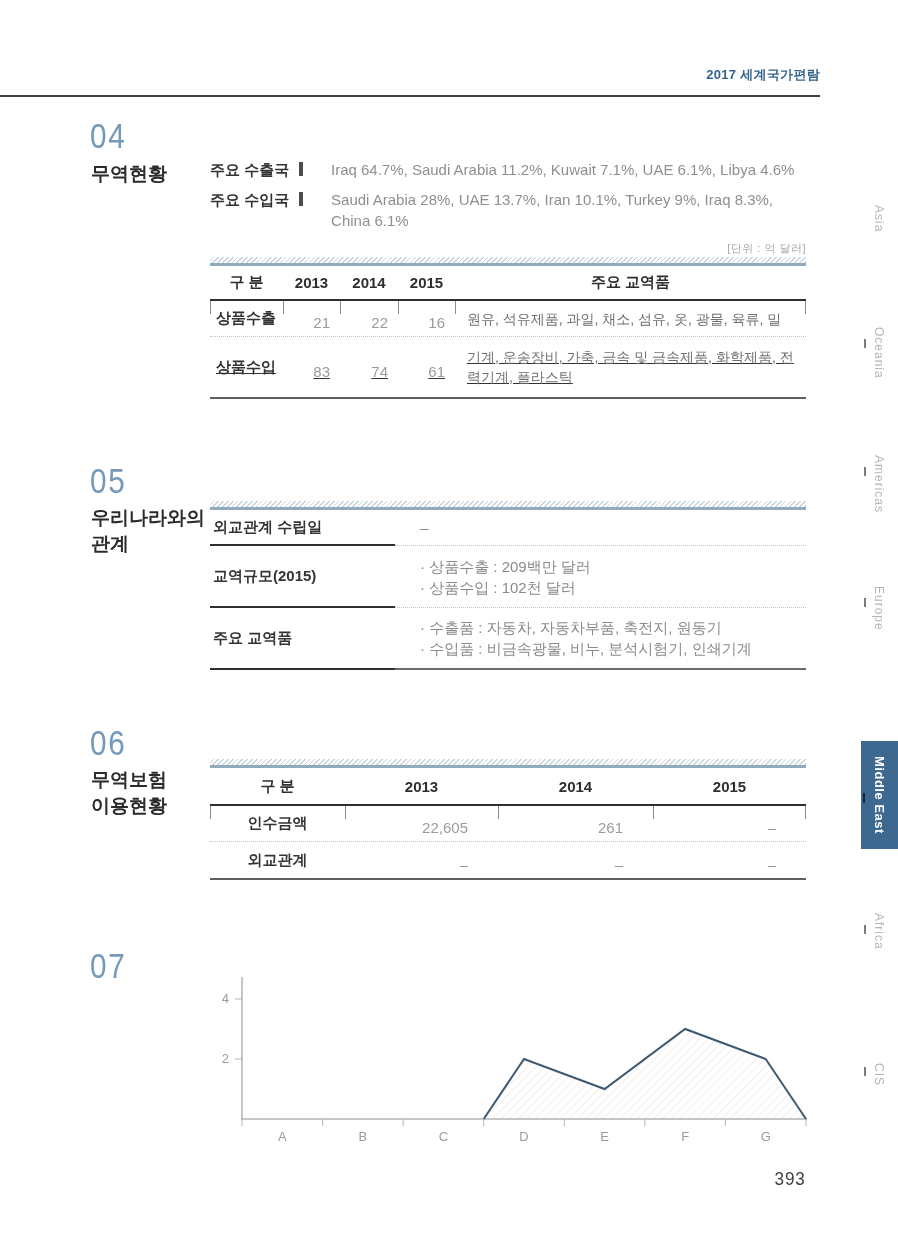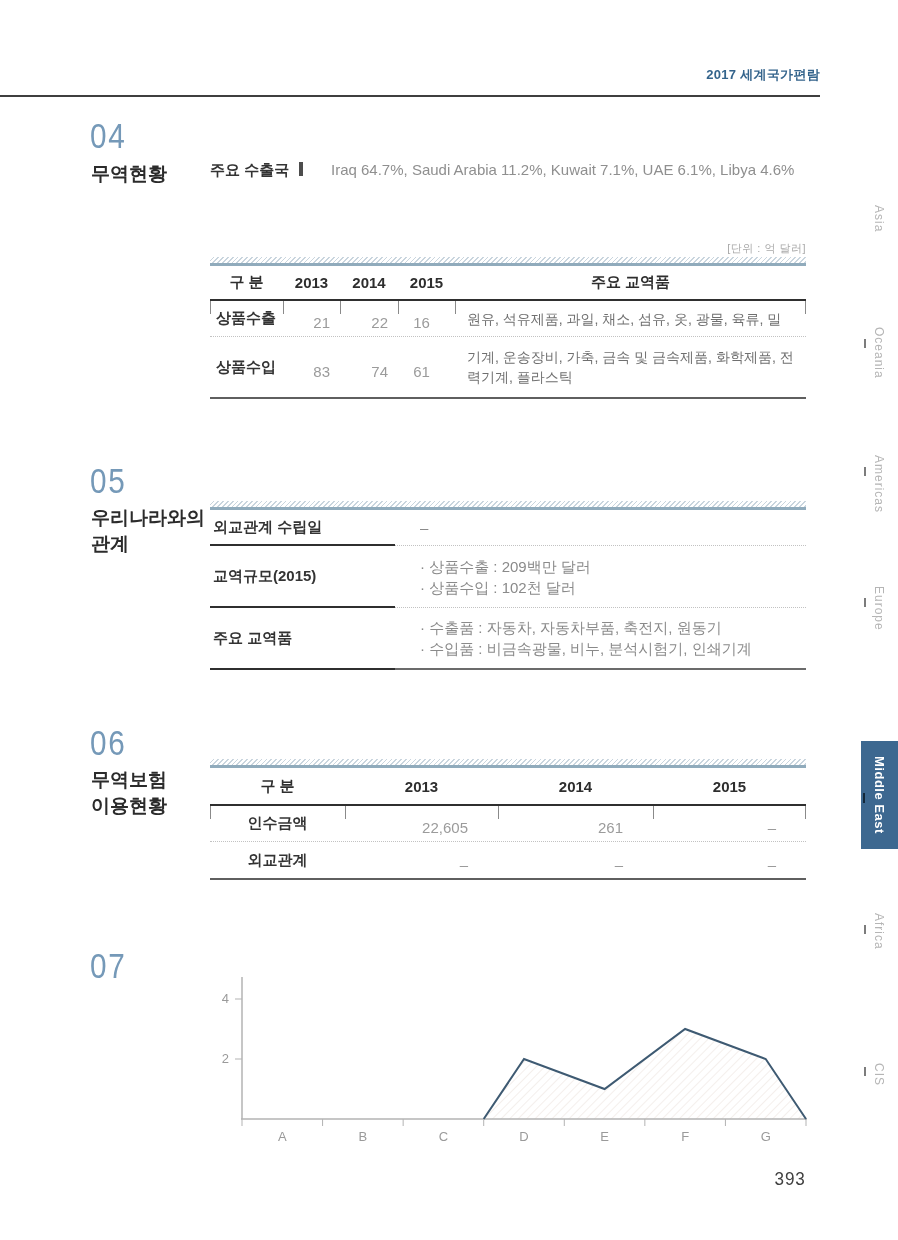--- a/index.html
+++ b/index.html
@@ -32,21 +32,21 @@
   .tbl { position:absolute; left:210px; width:596px; background:#fff; }
   .trow { display:flex; align-items:center; position:relative; }
   .thead { font-weight:bold; color:#2e2e2e; font-size:15px; border-bottom:2px solid #2f2f2f; }
   .dotted { border-bottom:1px dotted #c2c2c2; }
   .tbl-end { border-bottom:2px solid #5f5f5f; }
   .vtick { position:absolute; top:0; width:1px; height:13px; background:#8a8a8a; }
   
   .t4c1 { width:73px; padding-left:6px; }  .t4c1h { width:73px; text-align:center; }
   .t4c2 { width:57px; text-align:right; padding-right:10px; }
   .t4c3 { width:58px; text-align:right; padding-right:10px; }
-  .t4c4 { width:57px; text-align:center; padding-right:10px; }
+  .t4c4 { width:57px; text-align:right; padding-right:10px; }
   .t4c5 { width:351px; padding-left:12px; }  .t4c5h { width:351px; text-align:center; }
   .row-label { font-weight:bold; color:#333; font-size:15px; }
   .num { color:#9b9b9b; font-size:15px;margin-top:8px; }
   .prod { color:#6f6f6f; font-size:14px; line-height:20px; }
   
   .rel-row { display:flex; align-items:center; position:relative; }
   .rel-label { width:185px; padding-left:3px; font-weight:bold; color:#333; font-size:15px; }
   .rel-vals { flex:1; padding-left:25px; color:#8a8a8a; font-size:15px; line-height:21px; }
   .rel-underline { position:absolute; left:0; bottom:-1px; width:185px; height:2px; background:#2f2f2f; }
   .rel-sep { border-bottom:1px dotted #c2c2c2; }
@@ -80,20 +80,25 @@
   <div class="hdr-title">2017 세계국가편람</div>
   <div class="hdr-rule"></div>
 
   <div class="sec-num" style="left:90px; top:116px;">04</div>
   <div class="sec-title" style="left:91px; top:161px;">무역현황</div>
 
   <div class="kv-row" style="top:159px;">
     <span class="kv-label">주요 수출국</span>
     <span class="kv-bar"></span>
     <span class="kv-value">Iraq 64.7%, Saudi Arabia 11.2%, Kuwait 7.1%, UAE 6.1%, Libya 4.6%</span>
+  </div>
+  <div class="kv-row" style="top:189px;">
+    <span class="kv-label">주요 수입국</span>
+    <span class="kv-bar"></span>
+    <span class="kv-value" style="width:490px;">Saudi Arabia 28%, UAE 13.7%, Iran 10.1%, Turkey 9%, Iraq 8.3%, China 6.1%</span>
   </div>
 
   <div class="unit" style="top:241px;">[단위 : 억 달러]</div>
 
   <div class="tbl tbl-end" style="top:257px;">
     <div class="band"></div>
     <div class="trow thead" style="height:35px;">
       <div class="t4c1h">구 분</div>
       <div class="t4c2" style="text-align:center; padding:0;">2013</div>
       <div class="t4c3" style="text-align:center; padding:0;">2014</div>
@@ -106,21 +111,21 @@
       <span class="vtick" style="left:130px;"></span>
       <span class="vtick" style="left:188px;"></span>
       <span class="vtick" style="left:245px;"></span>
       <span class="vtick" style="left:595px;"></span>
       <div class="t4c1 row-label">상품수출</div>
       <div class="t4c2 num">21</div>
       <div class="t4c3 num">22</div>
       <div class="t4c4 num">16</div>
       <div class="t4c5 prod">원유, 석유제품, 과일, 채소, 섬유, 옷, 광물, 육류, 밀</div>
     </div>
-    <div class="trow" style="height:60px;">
+    <div class="trow" style="height:60px;text-decoration:underline;">
       <div class="t4c1 row-label">상품수입</div>
       <div class="t4c2 num">83</div>
       <div class="t4c3 num">74</div>
       <div class="t4c4 num">61</div>
       <div class="t4c5 prod">기계, 운송장비, 가축, 금속 및 금속제품, 화학제품, 전력기계, 플라스틱</div>
     </div>
   </div>
 
   <div class="sec-num" style="left:90px; top:461px;">05</div>
   <div class="sec-title" style="left:91px; top:505px;">

